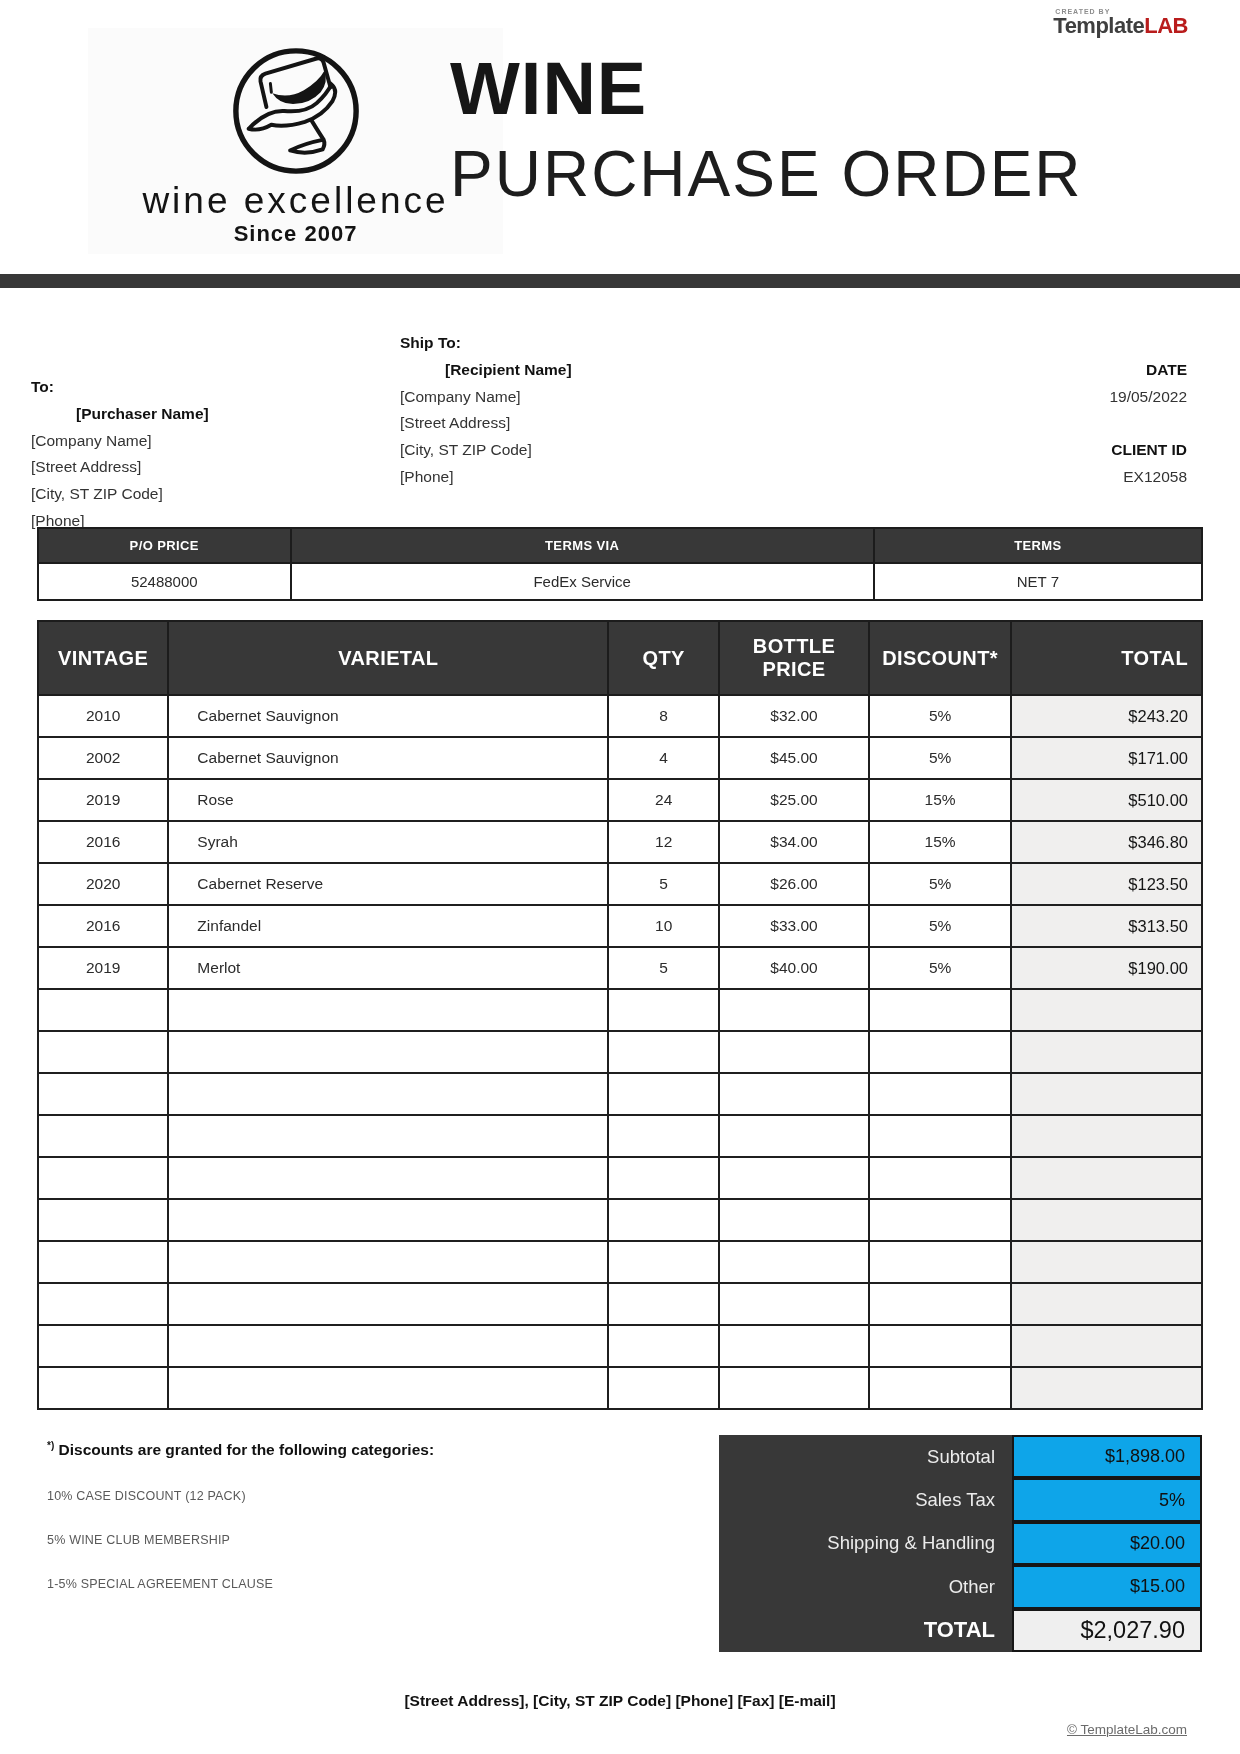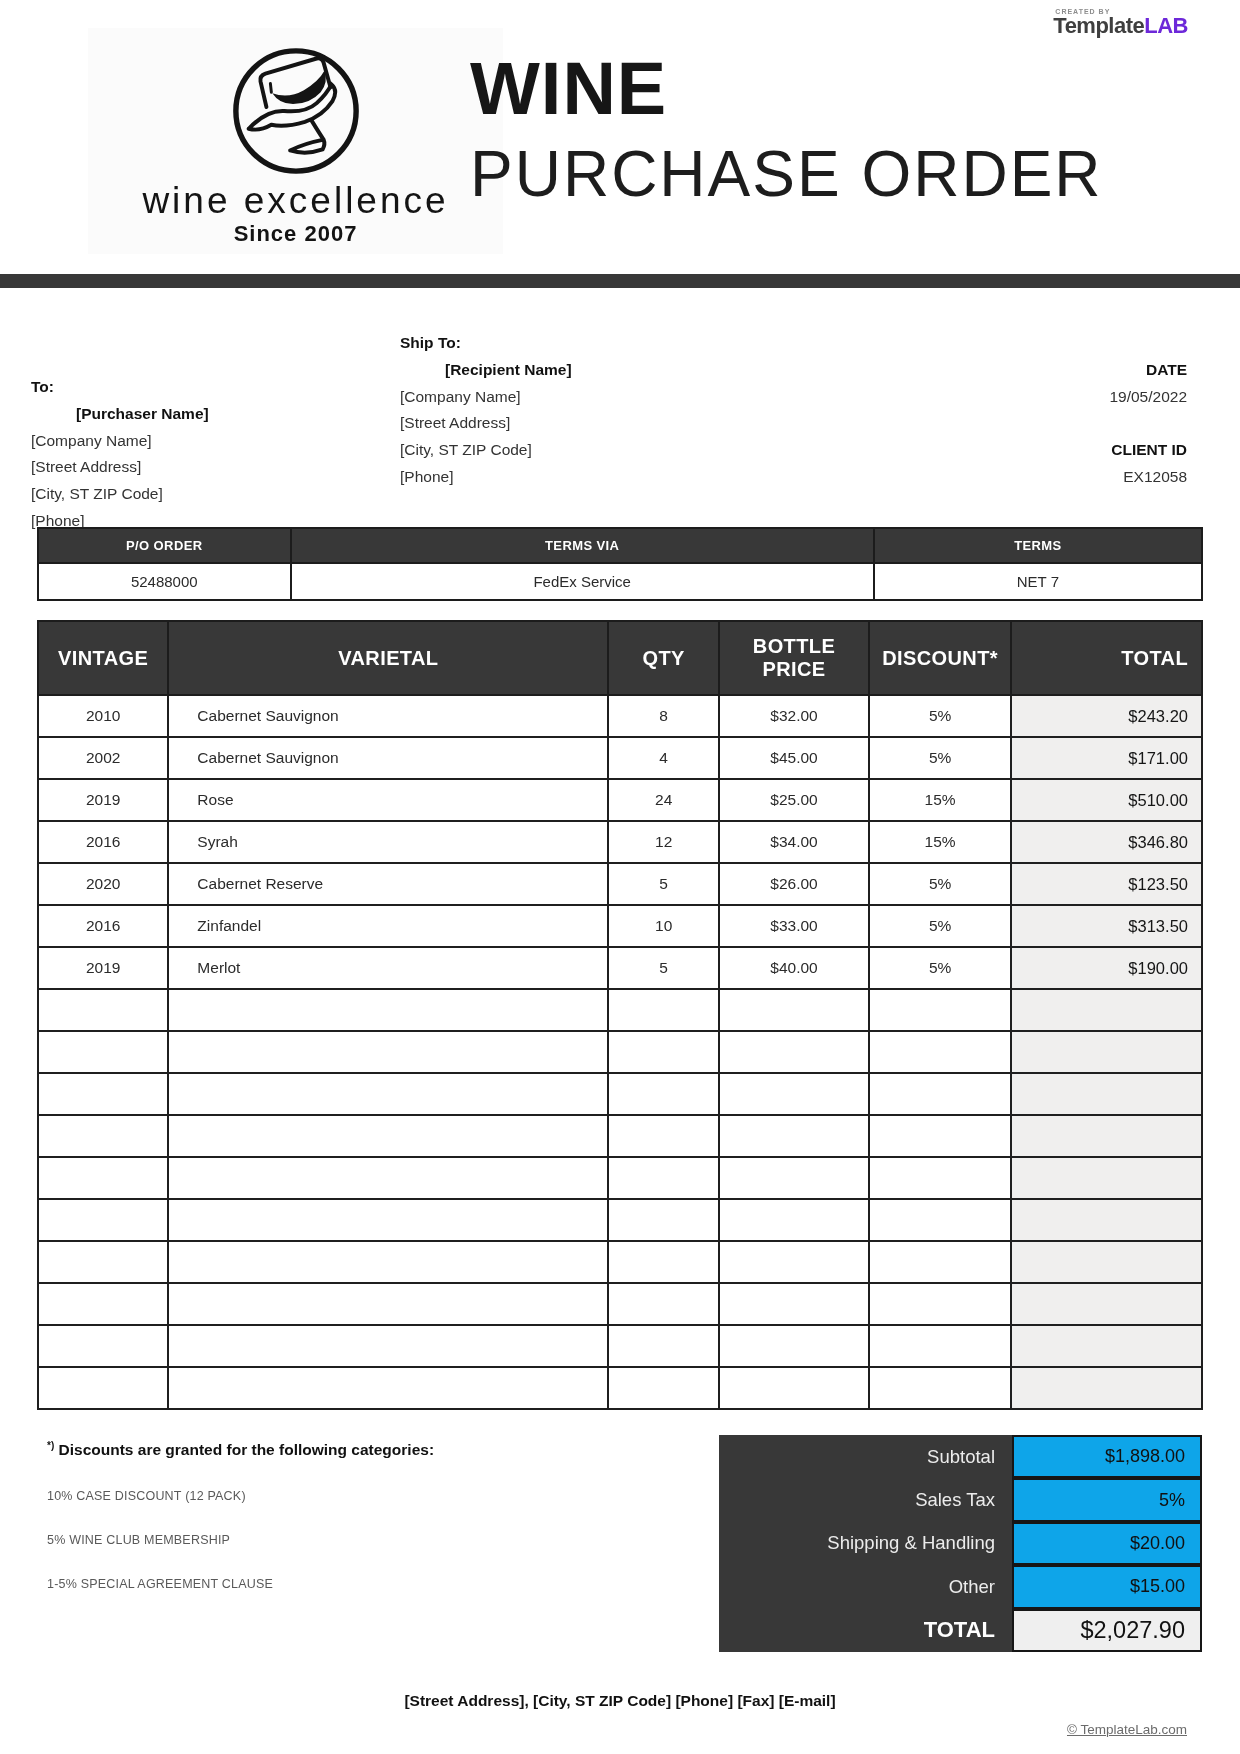--- a/index.html
+++ b/index.html
@@ -8,28 +8,28 @@
     font-family:"Liberation Sans","DejaVu Sans",sans-serif;color:#1c1c1c;
     overflow:hidden;
   }
   
   .logo-block{position:absolute;left:88px;top:28px;width:415px;height:226px;
     background:#fbfbfb;text-align:center;}
   .logo-svg{display:block;margin:14px auto 0 auto;}
   .logo-name{font-size:37px;letter-spacing:3px;color:#141414;line-height:1;margin-top:2px;}
   .logo-since{font-size:22px;font-weight:bold;letter-spacing:1px;color:#141414;line-height:1;margin-top:4px;}
   
-  .doc-title{position:absolute;left:470px;top:52px;}
+  .doc-title{position:absolute;left:450px;top:52px;}
   .doc-title .t1{font-size:74px;font-weight:800;letter-spacing:1px;color:#161616;line-height:1.0;}
   .doc-title .t2{font-size:64px;font-weight:300;letter-spacing:2px;color:#1d1d1d;line-height:1.0;margin-top:16px;}
   
   .tlab{position:absolute;right:52px;top:8px;text-align:left;}
   .tlab .created{font-size:7px;font-weight:bold;letter-spacing:1px;color:#8d8d8d;margin-left:2px;}
   .tlab .name{font-size:22px;font-weight:bold;color:#3f3f3f;letter-spacing:-0.5px;line-height:1;}
-  .tlab .lab{color:#6d28d9;}
+  .tlab .lab{color:#b91c1c;}
   
   .bar{position:absolute;left:0;top:274px;width:1240px;height:14px;background:#383838;}
   
   .addr{position:absolute;top:330px;font-size:15.5px;line-height:26.8px;color:#333;}
   .addr-to{left:31px;margin-top:44px;}
   .addr-ship{left:400px;}
   .addr-right{right:53px;text-align:right;color:#333;}
   .addr .hd{font-weight:bold;color:#111;}
   .addr .nm{font-weight:bold;color:#111;padding-left:45px;}
   .addr .blank{visibility:hidden;}
@@ -129,21 +129,21 @@
   </div>
 
   <table class="po-table">
     <colgroup>
         <col style="width:21.7%">
         <col style="width:50.1%">
         <col style="width:28.2%">
       </colgroup>
     <thead>
       <tr>
-        <th>P/O ORDER</th>
+        <th>P/O PRICE</th>
         <th>TERMS VIA</th>
         <th>TERMS</th>
       </tr>
     </thead>
     <tbody>
       <tr>
         <td>52488000</td>
         <td>FedEx Service</td>
         <td>NET 7</td>
       </tr>

